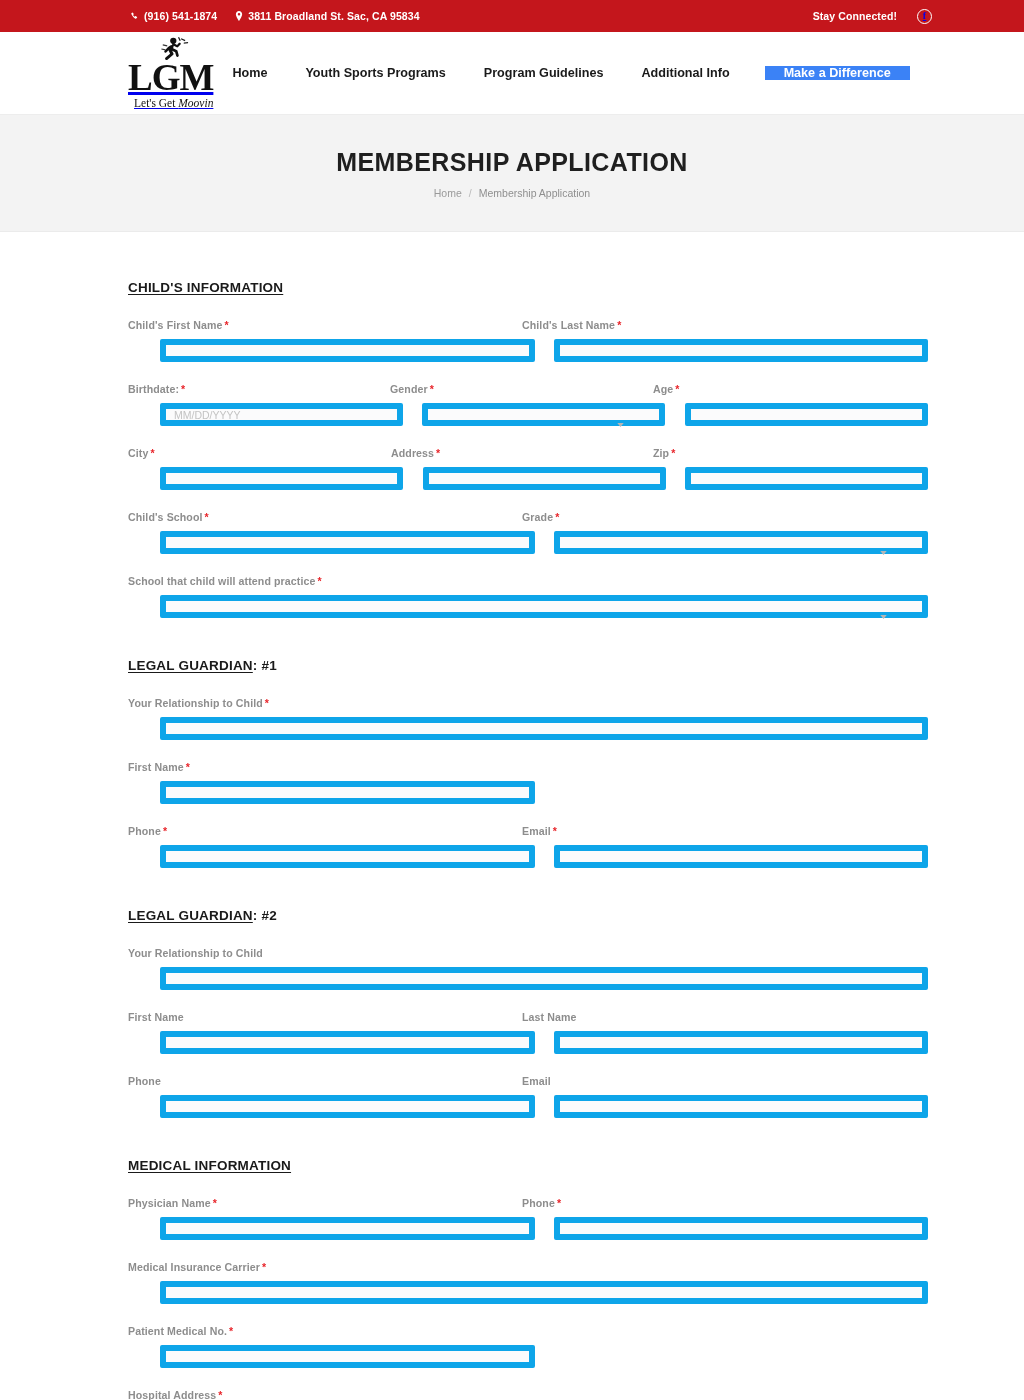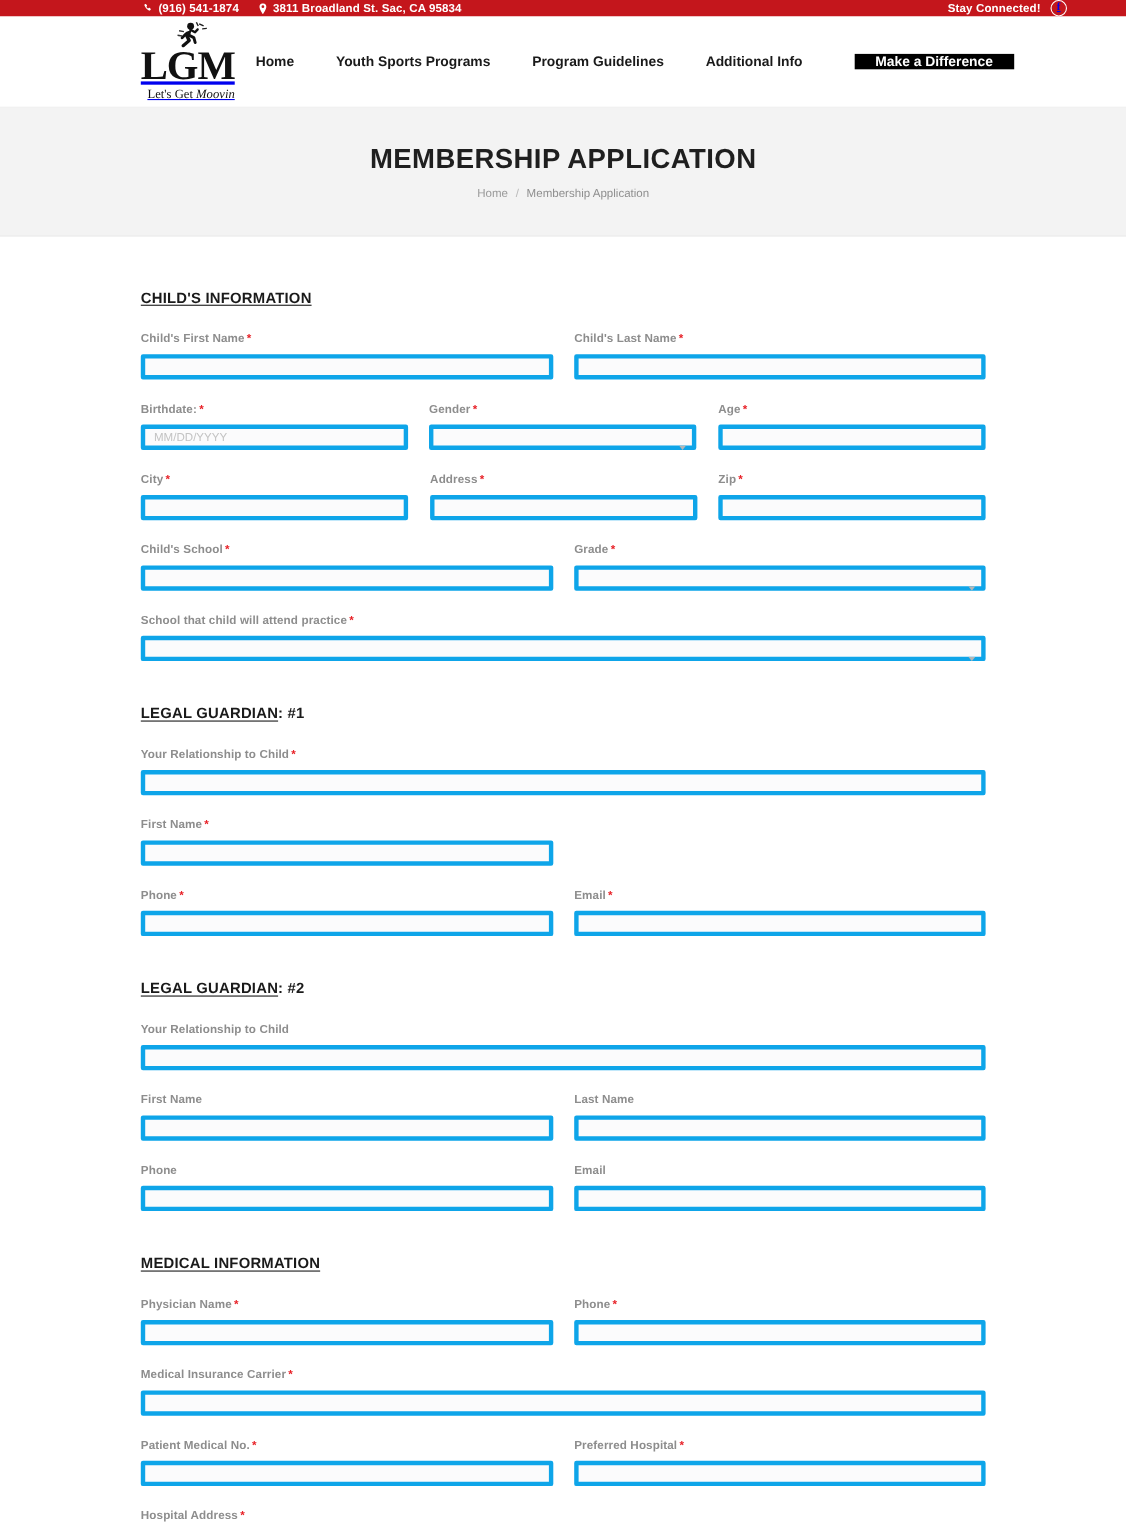--- a/index.html
+++ b/index.html
@@ -6,36 +6,36 @@
   html, body {
     margin: 0; padding: 0;
     width: 1024px; height: 1400px;
     background: #ffffff;
     font-family: "Liberation Sans", sans-serif;
     overflow: hidden;
   }
 
   
   .topbar {
-    height: 15px;
+    height: 32px;
     background: #c4161c;
     color: #ffffff;
     display: flex;
     align-items: center;
-    padding: 0 54px 0 130px;
+    padding: 0 92px 0 130px;
     font-size: 10.5px;
     font-weight: bold;
     letter-spacing: .1px;
   }
   .topbar-left { display: flex; align-items: center; gap: 18px; }
   .tb-item { display: flex; align-items: center; gap: 5px; white-space: nowrap; }
   .tb-item svg { display: block; }
   .topbar-right {
     margin-left: auto;
-    display: flex; align-items: center; gap: 9px;
+    display: flex; align-items: center; gap: 20px;
   }
   .fb-circle {
     width: 15px; height: 15px;
     border: 1.3px solid #ffffff;
     border-radius: 50%;
     display: flex; align-items: center; justify-content: center;
     font-size: 10px; font-weight: bold;
     font-family: "Liberation Serif", serif;
     line-height: 1;
     padding-bottom: 1px;
@@ -71,26 +71,26 @@
   }
   .nav a {
     color: #1a1a1a;
     font-size: 12.6px;
     font-weight: bold;
     text-decoration: none;
     padding: 0 19px;
     white-space: nowrap;
   }
   .nav-cta {
-    background: #000000;
+    background: #3b82f6;
     color: #ffffff !important;
     font-size: 11.5px;
     font-weight: bold;
     padding: 10px 16px;
-    margin-left: 28px;
+    margin-left: 16px;
     text-decoration: none;
     white-space: nowrap;
   }
 
   
   .hero {
     background: #f3f3f3;
     height: 117px;
     display: flex; flex-direction: column;
     align-items: center; justify-content: center;
@@ -130,29 +130,30 @@
     font-size: 10.6px;
     font-weight: bold;
     color: #8d8d8d;
     margin-bottom: 8px;
     letter-spacing: .1px;
     white-space: nowrap;
   }
   .req { color: #e8242a; font-weight: bold; margin-left: 2px; }
   .ctrl {
     height: 23px;
-    border: 4px solid #0ea5e9;
+    border: 6px solid #0ea5e9;
     background: #fbfbfc;
     border-radius: 2px;
     width: 100%;
     font-size: 10.5px;
     color: #555;
     padding: 0 8px;
     font-family: "Liberation Sans", sans-serif;
     outline: none;
+    margin-left: 32px;
   }
   .ctrl::placeholder { color: #c3c3c3; }
   .sel-wrap { position: relative; width: 100%; }
   .sel-wrap .ctrl { appearance: none; -webkit-appearance: none; padding-right: 22px; }
   .sel-arrow {
     position: absolute; right: 9px; top: 50%;
     transform: translateY(-50%);
     pointer-events: none;
     width: 7px; height: 4px;
   }
@@ -395,24 +396,20 @@
       <span class="flabel"><span>Medical Insurance Carrier</span><span class="req">*</span></span>
       <input class="ctrl" type="text" value="" style="">
     </div>
   </div>
 
   <div class="row">
     <div class="field w-half-l">
       <span class="flabel"><span>Patient Medical No.</span><span class="req">*</span></span>
       <input class="ctrl" type="text" value="" style="">
     </div>
-    <div class="field w-half-r">
-      <span class="flabel"><span>Preferred Hospital</span><span class="req">*</span></span>
-      <input class="ctrl" type="text" value="" style="">
-    </div>
   </div>
 
   <div class="row">
     <div class="field w-full">
       <span class="flabel"><span>Hospital Address</span><span class="req">*</span></span>
 
     </div>
   </div>
 
 </div>

